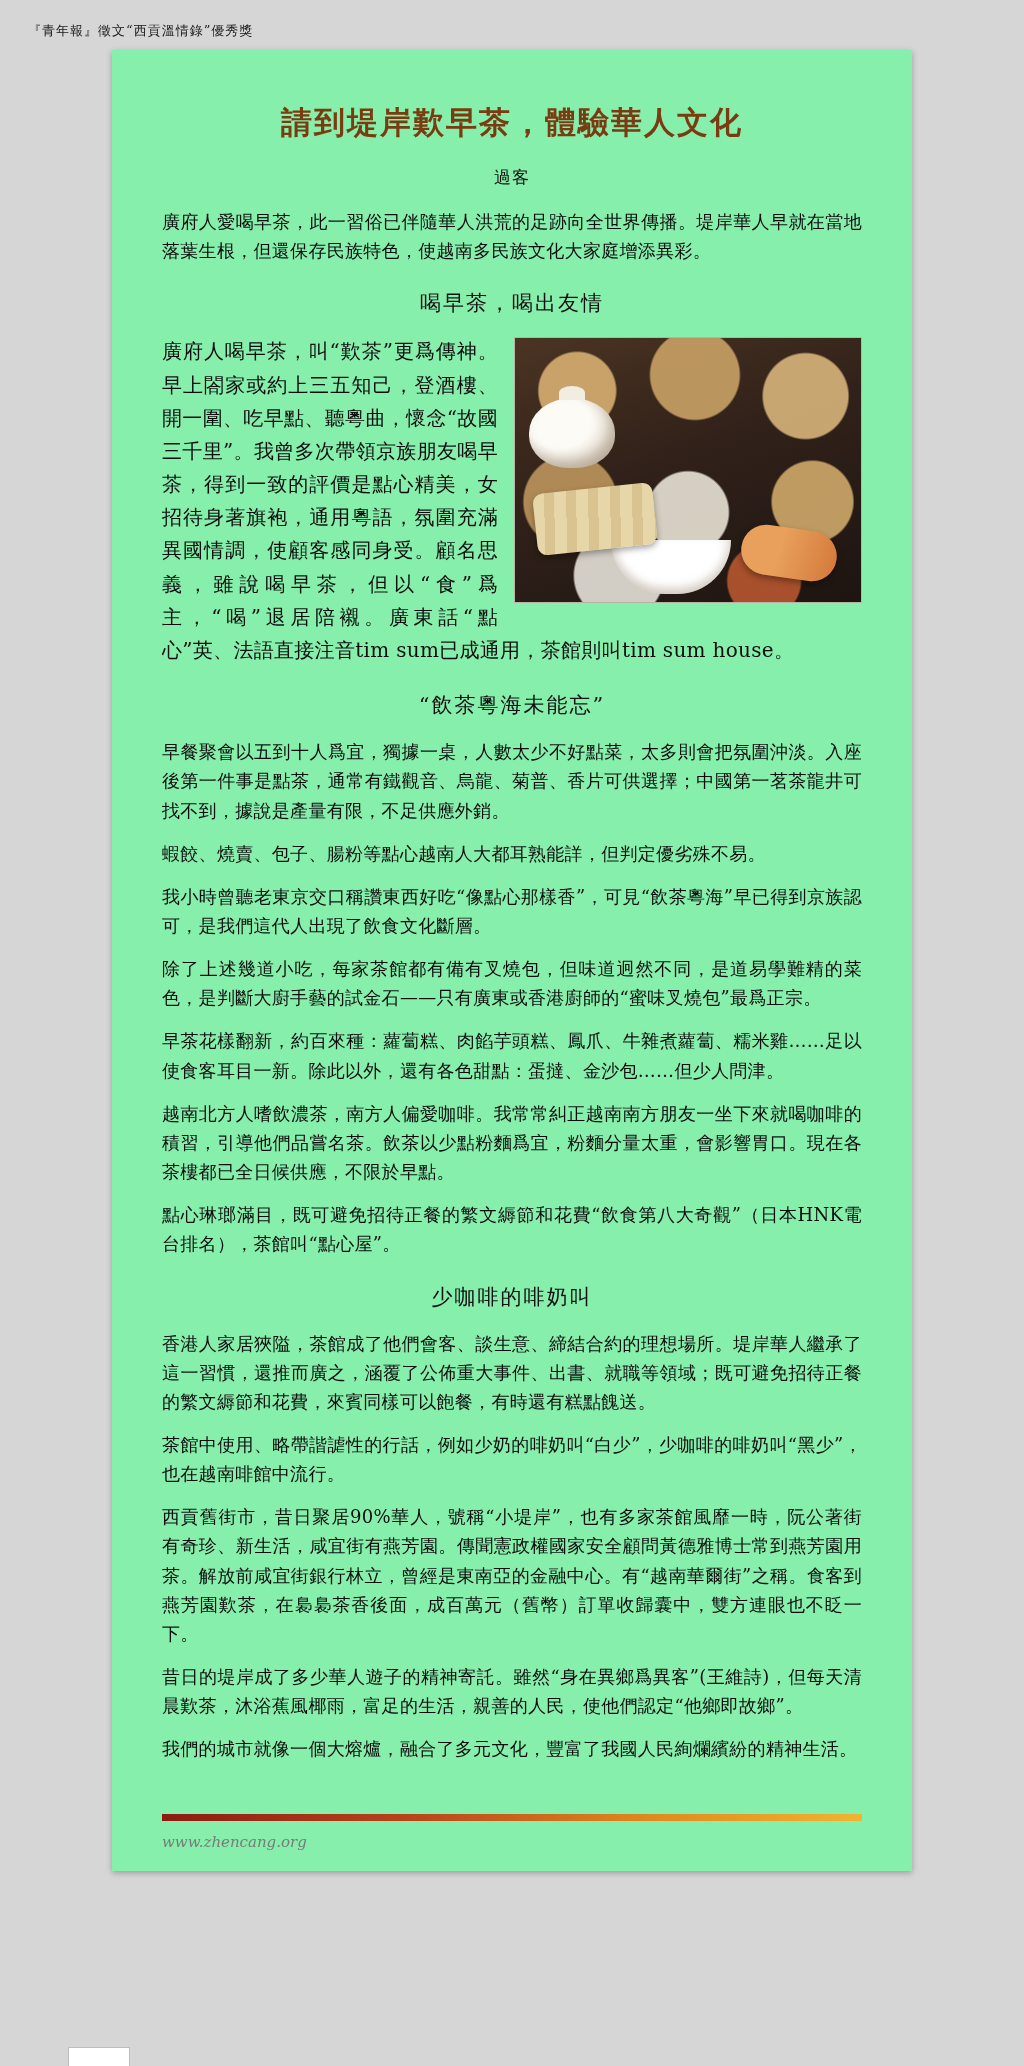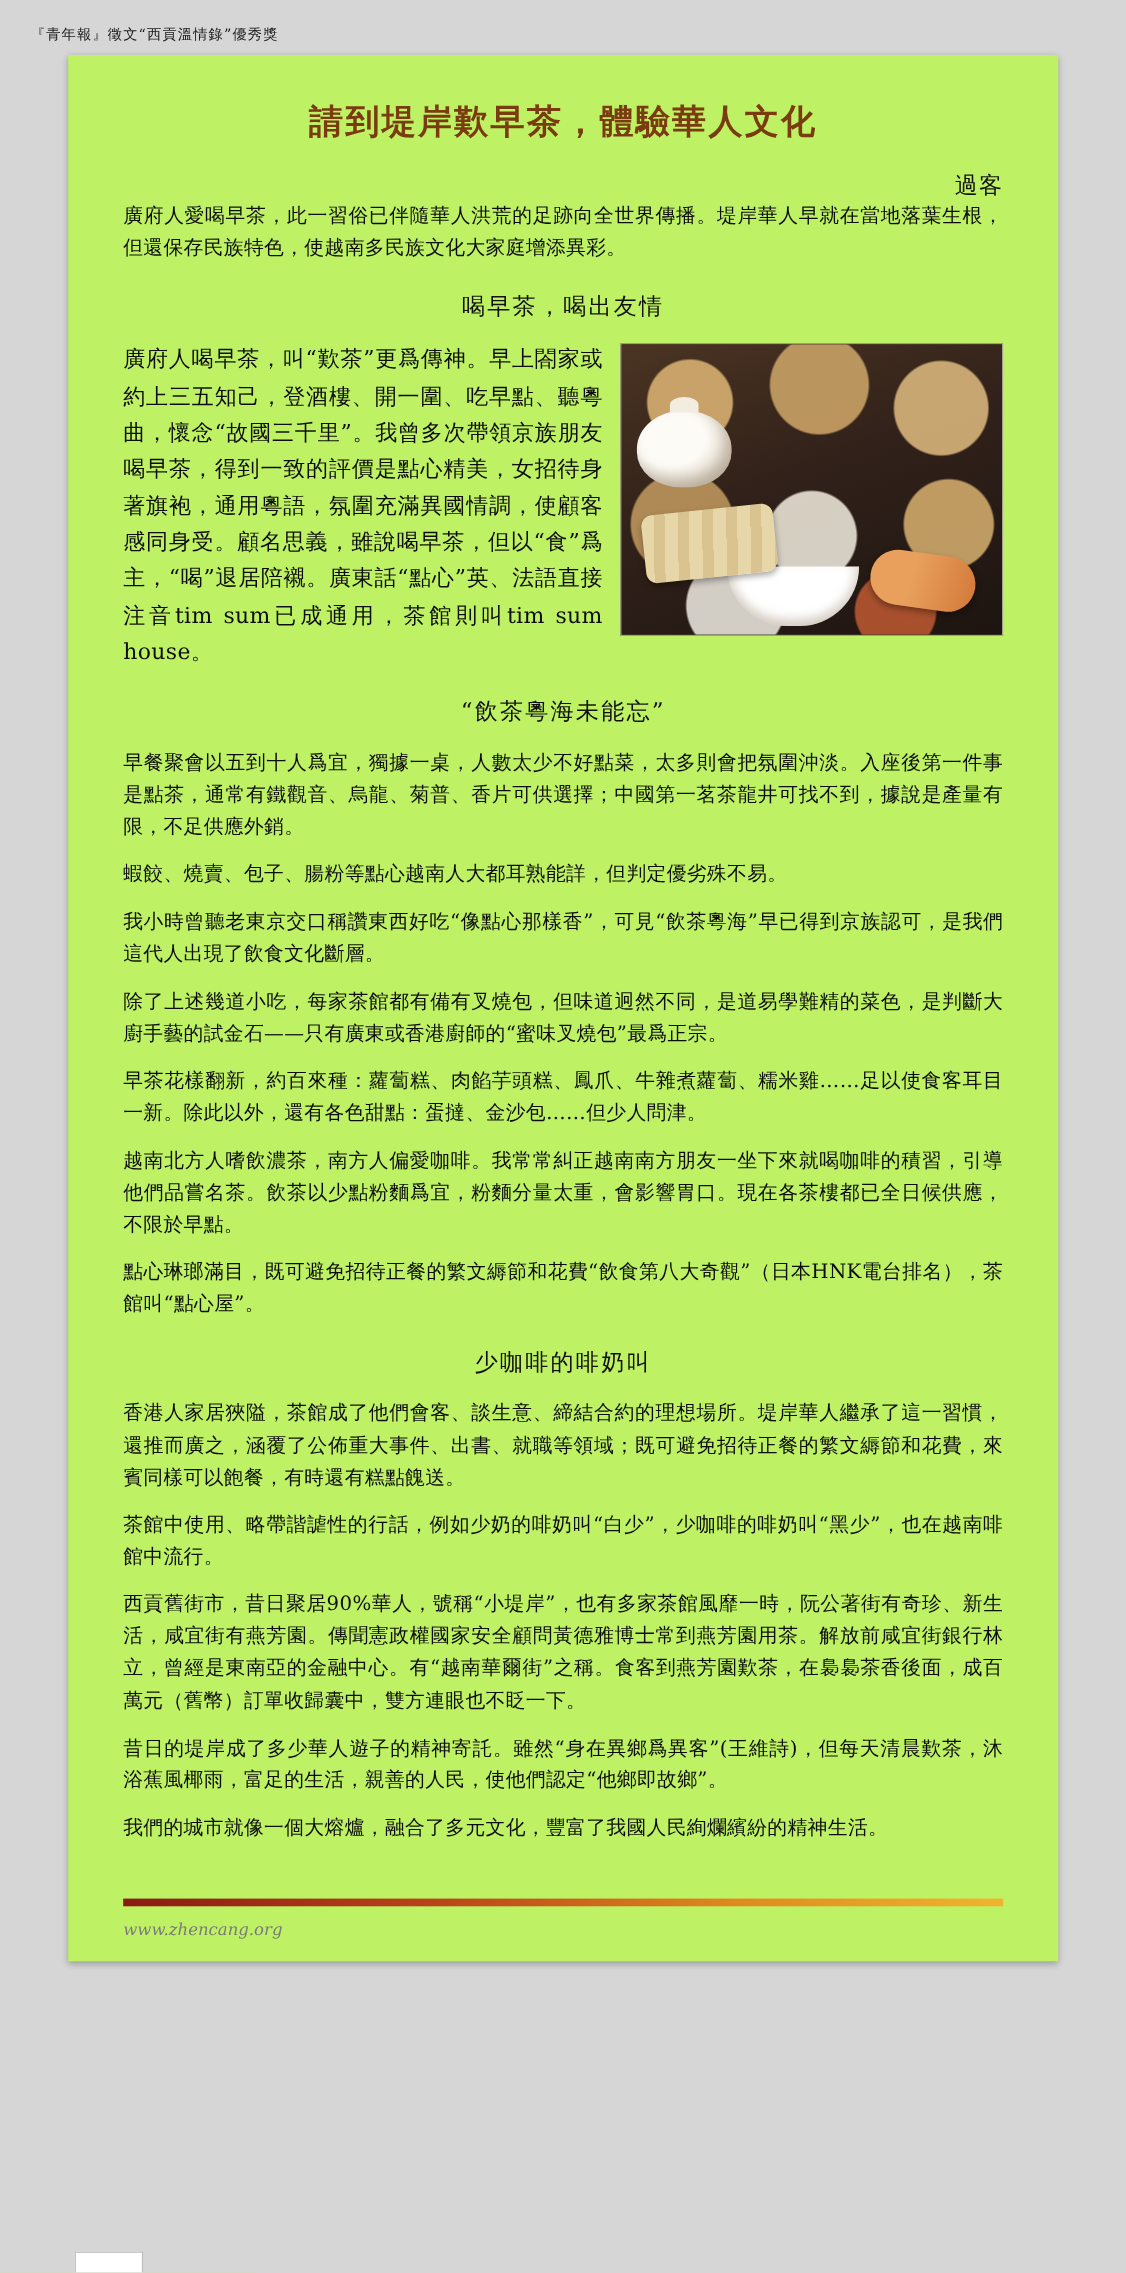--- a/index.html
+++ b/index.html
@@ -22,43 +22,44 @@
   }
   .masthead {
     padding: 22px 0 10px 28px;
     font-family: "DejaVu Serif", "Liberation Serif", serif;
     font-size: 13px;
     color: #1a1a1a;
     letter-spacing: 1px;
   }
   .article-card {
     margin: 0 auto;
-    width: 900px;
-    background: #bef264;
+    width: 800px;
+    background: #86efac;
     box-shadow: 0 2px 6px rgba(0,0,0,0.28);
     box-sizing: border-box;
-    padding: 4px 0 0 0;
+    padding: 16px 0 0 0;
     position: relative;
   }
   .article-inner {
     padding: 28px 50px 10px 50px;
   }
   .article-title {
     text-align: center;
     font-size: 31px;
     font-weight: bold;
     color: #7a3b10;
     letter-spacing: 2px;
     margin: 8px 0 22px 0;
     font-family: "DejaVu Serif", "Liberation Serif", serif;
   }
   .byline {
-    text-align: right;
-    font-size: 21px;
+    text-align: center;
+    font-size: 17px;
     color: #111;
+    margin-bottom: 18px;
     letter-spacing: 1px;
   }
   p.body-text {
     font-size: 18px;
     line-height: 1.62;
     color: #0d0d0d;
     margin: 0 0 14px 0;
     text-align: justify;
     letter-spacing: 0.3px;
   }

